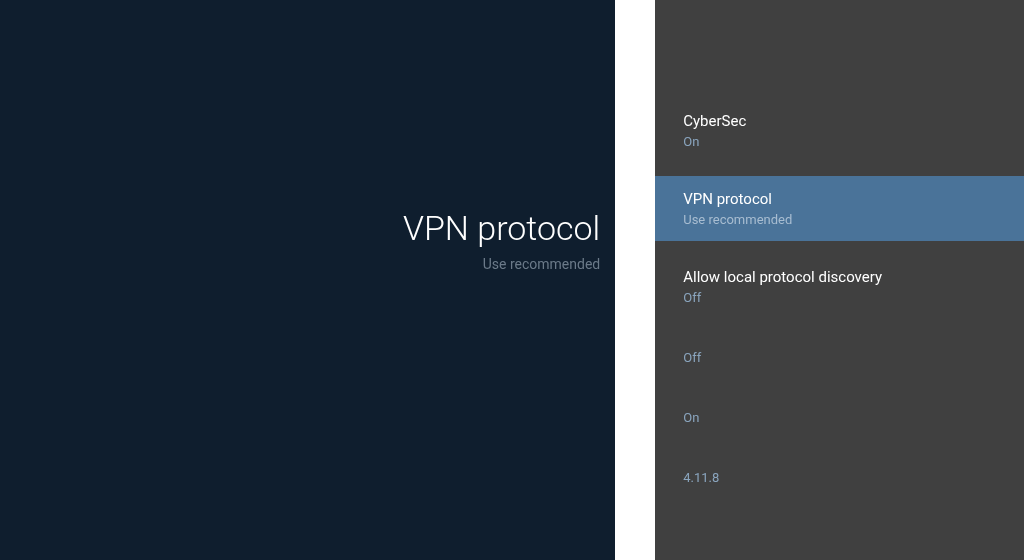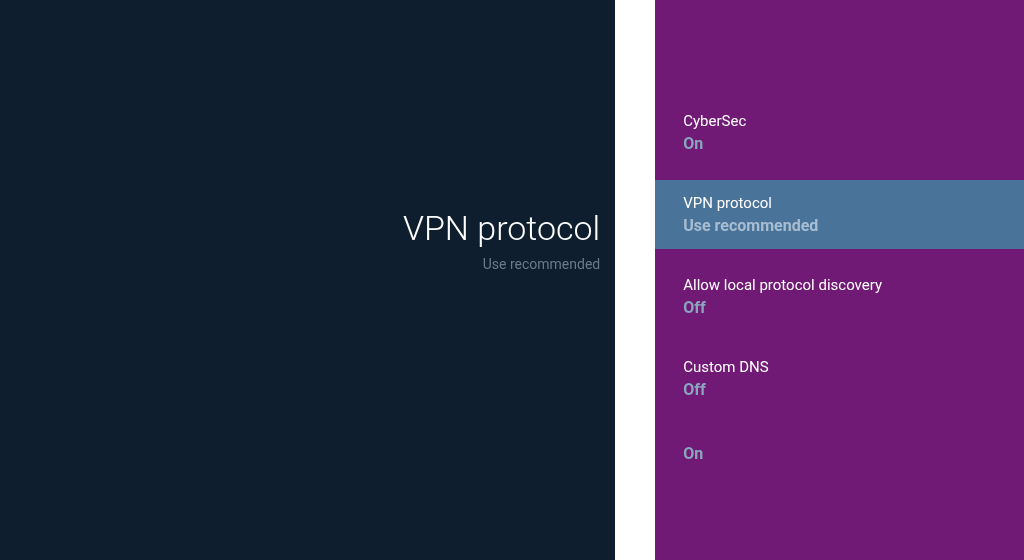--- a/index.html
+++ b/index.html
@@ -34,40 +34,40 @@
     .left-subtitle {
       color: #6b7a89;
       font-size: 14px;
       font-weight: 400;
       text-align: right;
       margin-top: 8px;
     }
     .right-panel {
       width: 384px;
       height: 100%;
-      background: #701a75;
+      background: #404040;
       padding-top: 98px;
       margin-left: 40px;
     }
     .menu-item {
       padding: 14px 28px;
       cursor: pointer;
     }
     .menu-item.selected {
       background: #4a7399;
     }
     .menu-title {
       color: #ffffff;
       font-size: 15px;
       font-weight: 400;
     }
     .menu-value {
       color: #8aa5be;
-      font-size: 16px;
-      font-weight: 700;
+      font-size: 13px;
+      font-weight: 400;
       margin-top: 4px;
     }
     .menu-item.selected .menu-value {
       color: #a8bdd1;
     }
     .spacer {
       height: 13px;
     }
   </style>
 </head>
@@ -88,23 +88,23 @@
     <div class="menu-title">VPN protocol</div>
     <div class="menu-value">Use recommended</div>
   </div>
   <div class="spacer"></div>
   <div class="menu-item">
     <div class="menu-title">Allow local protocol discovery</div>
     <div class="menu-value">Off</div>
   </div>
   <div class="spacer"></div>
   <div class="menu-item">
-    <div class="menu-title">Custom DNS</div>
     <div class="menu-value">Off</div>
   </div>
   <div class="spacer"></div>
   <div class="menu-item">
     <div class="menu-value">On</div>
   </div>
   <div class="spacer"></div>
   <div class="menu-item">
+    <div class="menu-value">4.11.8</div>
   </div>
 </div>
 
 </body></html>

